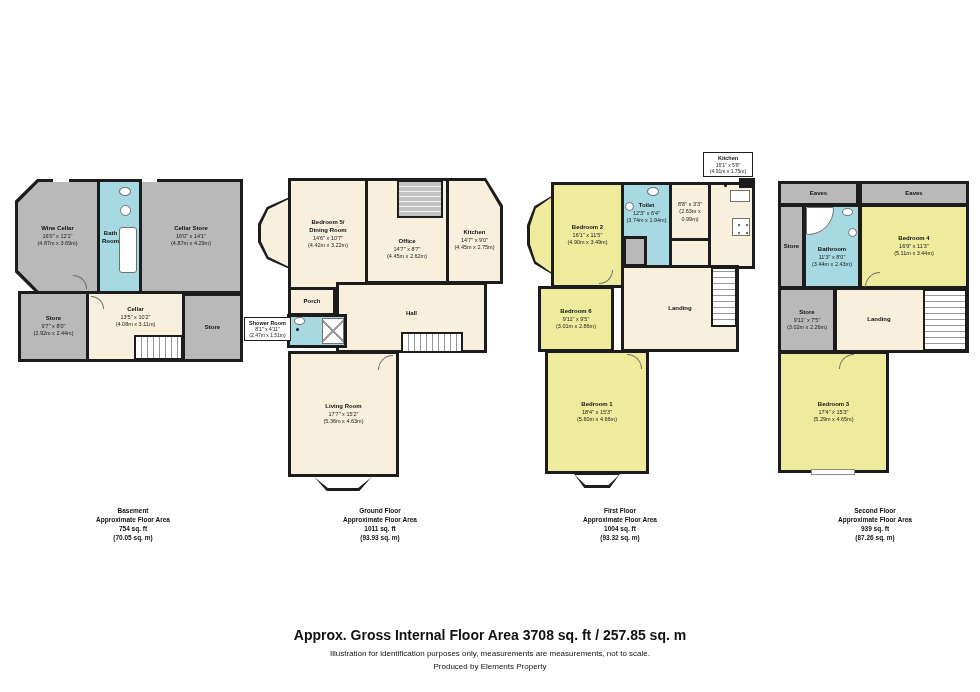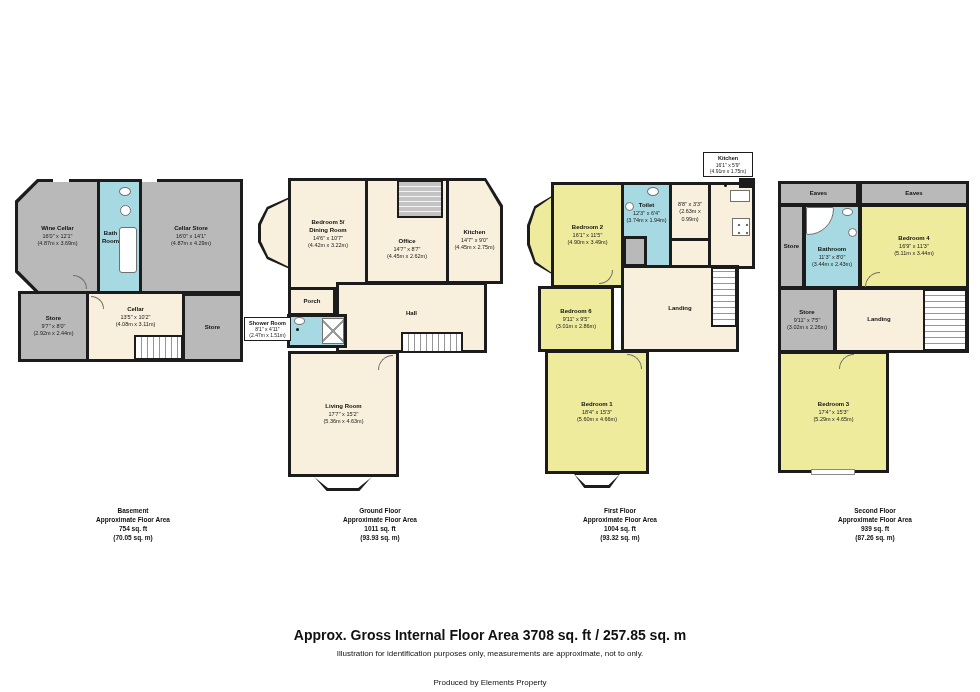--- a/index.html
+++ b/index.html
@@ -37,21 +37,21 @@
   .arc-br{border-right:1px solid #6e6e6e;border-bottom:1px solid #6e6e6e;border-bottom-right-radius:100%}
   .blk{position:absolute;background:#1c1c1c;z-index:2}
   .caption{position:absolute;text-align:center;font-weight:bold;font-size:6.5px;line-height:9px}
   .extlbl{position:absolute;background:#fff;border:1px solid #1c1c1c;text-align:center;display:flex;flex-direction:column;justify-content:center;align-items:center;line-height:1.2;z-index:6;padding:1px}
   .extlbl .rname{font-size:5.5px}
   .extlbl .rdim{font-size:5px}
   .dot{position:absolute;width:3px;height:3px;border-radius:50%;background:#111;z-index:6}
   .footer{position:absolute;left:0;top:627px;width:980px;text-align:center}
   .f-title{font-size:14px;font-weight:bold}
   .f-small{font-size:8px;margin-top:6px}
-  .f-credit{font-size:8px;margin-top:20px}
+  .f-credit{font-size:8px;margin-top:4px}
 </style>
 </head>
 <body>
 
 <div id="page">
 
   <div class="plan" style="left:15px;top:177px;width:230px;height:190px">
     <div class="shape" style="left:0;top:2px;width:85px;height:115px">
       <div class="sw" style="clip-path:polygon(26% 0,100% 0,100% 100%,26% 100%,0 81%,0 19%)"></div>
       <div class="sf gray" style="clip-path:polygon(26% 0,100% 0,100% 100%,26% 100%,0 81%,0 19%)"></div>
@@ -311,17 +311,17 @@
   </div>
   <div class="caption" style="left:805px;top:506px;width:140px">
     <div>Second Floor</div>
     <div>Approximate Floor Area</div>
     <div>939 sq. ft</div>
     <div>(87.26 sq. m)</div>
   </div>
 
   <div class="footer">
     <div class="f-title">Approx. Gross Internal Floor Area 3708 sq. ft / 257.85 sq. m</div>
-    <div class="f-small">Illustration for identification purposes only, measurements are approximate, not to only.</div>
+    <div class="f-small">Illustration for identification purposes only, measurements are measurements, not to scale.</div>
     <div class="f-credit">Produced by Elements Property</div>
   </div>
 
 </div>
 
 </body></html>

